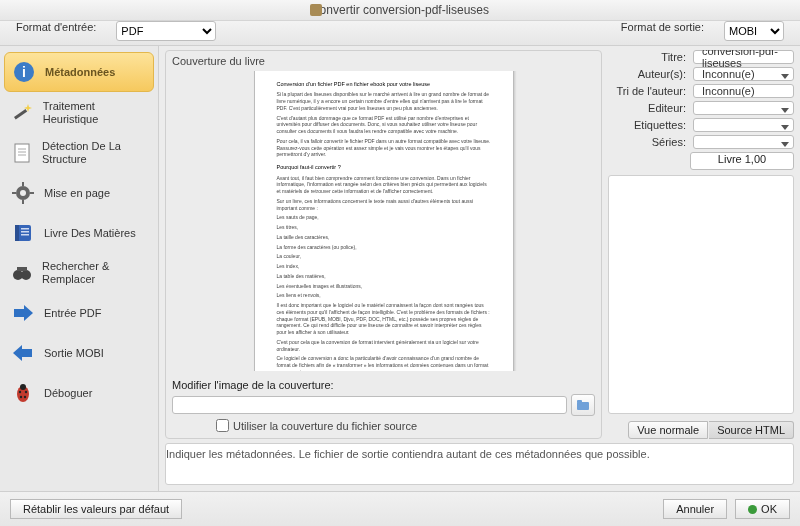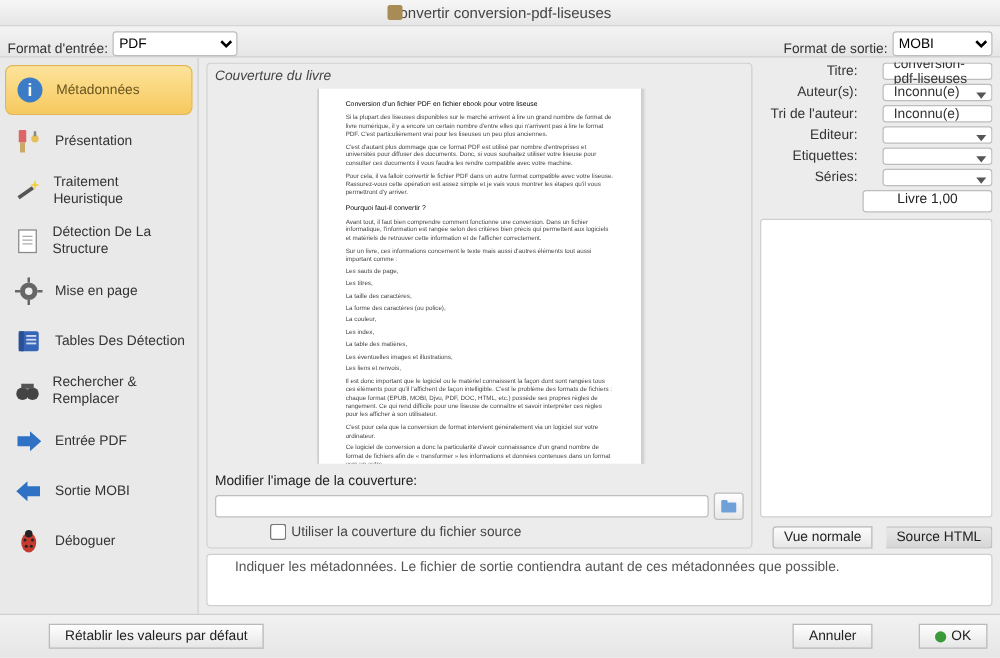--- a/index.html
+++ b/index.html
@@ -1,106 +1,95 @@
 <!DOCTYPE html>
 <html><head>
 <meta charset="utf-8">
 <style>
   html,body{margin:0;padding:0;font-family:"Lucida Grande","Segoe UI",sans-serif;font-size:11px;color:#222;background:#ececec;}
   .window{width:800px;height:526px;background:#ececec;display:flex;flex-direction:column;box-sizing:border-box;}
   .titlebar{height:20px;display:flex;align-items:center;justify-content:center;font-size:12px;color:#444;border-bottom:1px solid #d5d5d5;position:relative;background:linear-gradient(#f6f6f6,#e6e6e6);}
   .titlebar .ticon{position:absolute;left:310px;width:12px;height:12px;background:#a88b55;border-radius:2px;}
-  .topbar{height:24px;display:flex;align-items:flex-end;border-bottom:1px solid #cfcfcf;padding:0 6px;gap:4px;background:linear-gradient(#f3f3f3,#e6e6e6);}
+  .topbar{height:24px;display:flex;align-items:flex-start;border-bottom:1px solid #cfcfcf;padding:0 16px;gap:20px;background:linear-gradient(#f3f3f3,#e6e6e6);}
   .topbar .spacer{flex:1;}
   .topbar label{color:#333;}
   select.combo, .textbox, .valbox{border:1px solid #bdbdbd;border-radius:3px;background:#fff;height:18px;font-size:11px;box-sizing:border-box;}
   select.combo{height:20px;}
   .body{flex:1;display:flex;overflow:hidden;}
   .sidebar{width:150px;background:#e9e9e9;border-right:1px solid #cfcfcf;padding:6px 4px;display:flex;flex-direction:column;gap:2px;}
   .navitem{display:flex;align-items:center;gap:8px;padding:6px 6px;border-radius:6px;cursor:pointer;}
   .navitem .icn{width:26px;height:26px;display:flex;align-items:center;justify-content:center;}
   .navitem span.lbl{font-size:11px;line-height:1.15;color:#333;}
   .navitem.active{background:linear-gradient(#fde39a,#f6c95e);border:1px solid #e3b74c;color:#5a4a1c;}
-  .navitem.active span.lbl{color:#6a5520;font-weight:400;}
+  .navitem.active span.lbl{color:#6a5520;font-weight:700;}
   .main{flex:1;display:flex;flex-direction:column;padding:4px 6px 0 6px;gap:4px;overflow:hidden;}
   .upper{flex:1;display:flex;gap:6px;overflow:hidden;}
   .coverpanel{flex:1;display:flex;flex-direction:column;border:1px solid #cfcfcf;border-radius:4px;background:#ececec;padding:4px 6px 6px 6px;overflow:hidden;}
-  .coverpanel h4{margin:0 0 4px 0;font-weight:500;font-size:11px;color:#444;font-style:italic;}
+  .coverpanel h4{margin:0 0 4px 0;font-weight:500;font-size:11px;color:#444;}
   .previewwrap{flex:1;display:flex;align-items:center;justify-content:center;overflow:hidden;}
   .page{width:260px;height:330px;background:#fff;border:1px solid #bbb;box-shadow:1px 1px 2px rgba(0,0,0,.15);padding:18px 22px;box-sizing:border-box;overflow:hidden;}
   .page .pp{font-size:5px;line-height:1.35;color:#444;margin:3px 0;}
   .page .pp.h{font-size:5.5px;color:#000;margin-top:6px;}
   .modrow{display:flex;flex-direction:column;gap:3px;margin-top:8px;}
   .pathrow{display:flex;align-items:center;gap:4px;}
   .pathrow .textbox{flex:1;height:18px;padding:0 4px;}
   .browsebtn{width:22px;height:20px;border:1px solid #bdbdbd;border-radius:3px;background:linear-gradient(#fefefe,#e8e8e8);display:flex;align-items:center;justify-content:center;cursor:pointer;}
   .chkrow{display:flex;align-items:center;gap:4px;color:#444;padding-left:44px;}
   .chkrow input{margin:0;}
   .metapanel{width:186px;display:flex;flex-direction:column;gap:3px;}
-  .frow{display:flex;align-items:center;gap:20px;}
+  .frow{display:flex;align-items:center;gap:7px;}
   .frow label{flex:0 0 78px;text-align:right;color:#333;}
   .frow .valbox{flex:1;height:14px;padding:0 8px;font-size:11px;color:#333;display:flex;align-items:center;position:relative;}
   .frow .valbox.dd:after{content:"";position:absolute;right:4px;top:6px;border-left:4px solid transparent;border-right:4px solid transparent;border-top:5px solid #555;}
   .seriesrow{display:flex;gap:4px;margin-left:82px;}
   .seriesrow .sname{flex:1;text-align:center;}
   .bigbox{flex:1;min-height:60px;border:1px solid #cfcfcf;border-radius:3px;background:#fff;margin-top:2px;}
-  .viewswitch{display:flex;justify-content:flex-end;gap:11px;margin-top:4px;}
+  .viewswitch{display:flex;justify-content:flex-end;gap:1px;margin-top:4px;}
   .seg{border:1px solid #b9b9b9;background:linear-gradient(#fcfcfc,#e7e7e7);padding:2px 8px;font-size:11px;cursor:pointer;}
   .seg:first-child{border-radius:3px 0 0 3px;}
   .seg:last-child{border-radius:0 3px 3px 0;border-left:none;background:linear-gradient(#e7e7e7,#d7d7d7);}
-  .descbox{height:32px;border:1px solid #cfcfcf;border-radius:3px;background:#fff;padding:4px 22px;color:#555;font-size:11px;overflow:hidden;}
+  .descbox{height:32px;border:1px solid #cfcfcf;border-radius:3px;background:#fff;padding:4px 0;color:#555;font-size:11px;overflow:hidden;}
   .footer{height:34px;border-top:1px solid #cfcfcf;padding:0 10px;display:flex;align-items:center;gap:8px;background:linear-gradient(#f1f1f1,#e6e6e6);}
   .footer .spacer{flex:1;}
-  .btn{border:1px solid #b9b9b9;border-radius:0;background:linear-gradient(#fefefe,#e6e6e6);padding:3px 12px;font-size:11px;cursor:pointer;display:flex;align-items:center;gap:4px;margin-left:29px;}
+  .btn{border:1px solid #b9b9b9;border-radius:0;background:linear-gradient(#fefefe,#e6e6e6);padding:3px 12px;font-size:11px;cursor:pointer;display:flex;align-items:center;gap:4px;}
   .okdot{width:9px;height:9px;border-radius:50%;background:#3a9a3a;display:inline-block;}
   svg{display:block;}
 </style>
 </head>
 <body>
 <div class="window">
 
   <div class="titlebar">
     <span class="ticon"></span>
     <span>Convertir conversion-pdf-liseuses</span>
   </div>
 
   <div class="topbar">
     <label>Format d'entrée:</label>
     <select class="combo" style="width:100px">
       <option>PDF</option>
     </select>
     <div class="spacer"></div>
     <label>Format de sortie:</label>
-    <select class="combo" style="width:80px">
+    <select class="combo" style="width:60px">
       <option>MOBI</option>
     </select>
   </div>
 
   <div class="body">
 
     <div class="sidebar">
       <div class="navitem active">
         <span class="icn">
           <svg width="24" height="24">
               <circle cx="12" cy="12" r="10" fill="#3c7cc7"></circle>
               <text x="12" y="17" text-anchor="middle" font-size="14" font-weight="bold" fill="#fff">i</text>
             </svg>
         </span>
         <span class="lbl">Métadonnées</span>
-      </div>
-      <div class="navitem">
-        <span class="icn">
-          <svg width="24" height="24">
-              <rect x="4" y="3" width="6" height="10" fill="#d66" rx="1"></rect>
-              <rect x="5" y="13" width="4" height="8" fill="#c9a86a"></rect>
-              <circle cx="17" cy="10" r="3" fill="#e8c05a"></circle>
-              <rect x="16" y="4" width="2" height="4" fill="#888"></rect>
-            </svg>
-        </span>
-        <span class="lbl">Présentation</span>
       </div>
       <div class="navitem">
         <span class="icn">
           <svg width="24" height="24">
               <rect x="4" y="16" width="14" height="3" transform="rotate(-35 4 16)" fill="#555"></rect>
               <polygon points="18,3 19,6 22,7 19,8 18,11 17,8 14,7 17,6" fill="#f3cf4a"></polygon>
             </svg>
         </span>
         <span class="lbl">Traitement Heuristique</span>
       </div>
@@ -133,21 +122,21 @@
       <div class="navitem">
         <span class="icn">
           <svg width="24" height="24">
               <rect x="4" y="4" width="16" height="16" rx="2" fill="#3665b8"></rect>
               <rect x="4" y="4" width="4" height="16" fill="#2a4f92"></rect>
               <rect x="10" y="7" width="8" height="1.5" fill="#cdd9f0"></rect>
               <rect x="10" y="10" width="8" height="1.5" fill="#cdd9f0"></rect>
               <rect x="10" y="13" width="8" height="1.5" fill="#cdd9f0"></rect>
             </svg>
         </span>
-        <span class="lbl">Tables Des Détection</span>
+        <span class="lbl">Livre Des Matières</span>
       </div>
       <div class="navitem">
         <span class="icn">
           <svg width="24" height="24">
               <circle cx="8" cy="14" r="5" fill="#444"></circle>
               <circle cx="16" cy="14" r="5" fill="#444"></circle>
               <rect x="7" y="6" width="10" height="4" fill="#555"></rect>
             </svg>
         </span>
         <span class="lbl">Rechercher &amp; Remplacer</span>

